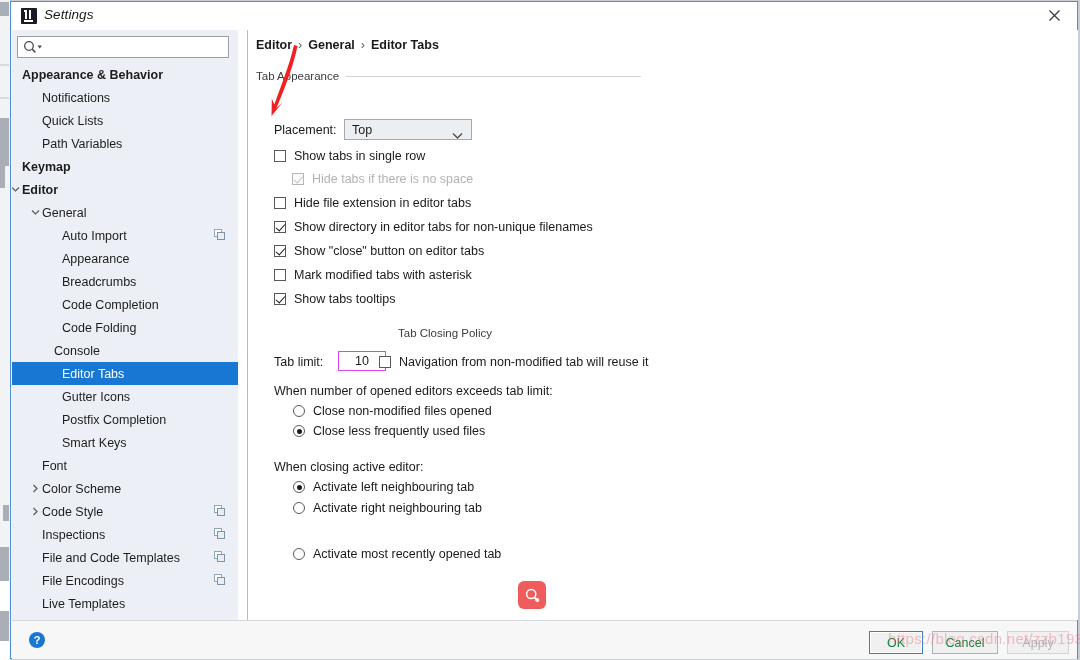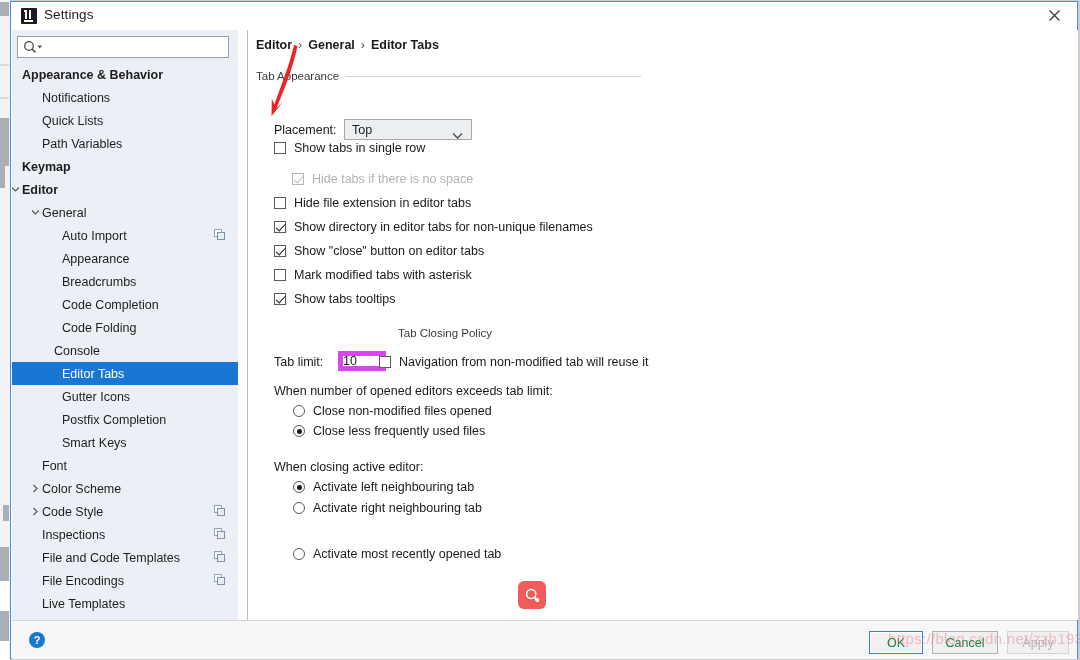--- a/index.html
+++ b/index.html
@@ -31,20 +31,21 @@
     border: 1px solid #4a90d9;
     box-sizing: border-box;
   }
 
   
   #titlebar {
     position: absolute; left: 0; top: 0;
     width: 100%; height: 28px;
     background: #ffffff;
     box-sizing: border-box;
+    font-style: italic;
   }
   #ij-logo {
     position: absolute; left: 10px; top: 6px;
     width: 16px; height: 16px;
     background: #1b1b24;
     border-radius: 1px;
   }
   #ij-logo .bars { position: absolute; inset: 2px; }
   #ij-logo .b1 {
     position: absolute; left: 1px; top: 0px; width: 3px; height: 2px; background: #fff;
@@ -234,23 +235,23 @@
   }
   #placement-select .chev {
     position: absolute; right: 8px; top: 6px;
   }
 
   #tablimit-field {
     position: absolute;
     left: 90px; top: 321px;
     width: 48px; height: 20px;
     background: #ffffff;
-    border: 5px solid #d946ef;
-    box-sizing: border-box;
-    display: flex; align-items: center; justify-content: flex-start;
+    border: 1px solid #d946ef;
+    box-sizing: border-box;
+    display: flex; align-items: center; justify-content: center;
   }
   #tablimit-field .val { font-size: 12.5px; color: #1a1a1a; }
 
   
   #annot-arrow {
     position: absolute;
     left: 262px; top: 42px;
     width: 50px; height: 76px;
     pointer-events: none;
   }
@@ -496,21 +497,21 @@
       <div class="plain-label" style="left:26px;top:93px;">Placement:</div>
       <div id="placement-select">
         <span class="val">Top</span>
         <span class="chev">
           <svg width="11" height="8" viewBox="0 0 11 8">
             <polyline points="1,1.5 5.5,6 10,1.5" fill="none" stroke="#4a4a4a" stroke-width="1.3"></polyline>
           </svg>
         </span>
       </div>
 
-      <div class="row" style="left:26px;top:111px;">
+      <div class="row" style="left:26px;top:119px;">
         <span class="cb"></span>
         <span class="cb-label">Show tabs in single row</span>
       </div>
 
       <div class="row" style="left:44px;top:142px;">
         <span class="cb checked disabled"></span>
         <span class="cb-label disabled">Hide tabs if there is no space</span>
       </div>
 
       <div class="row" style="left:26px;top:166px;">

